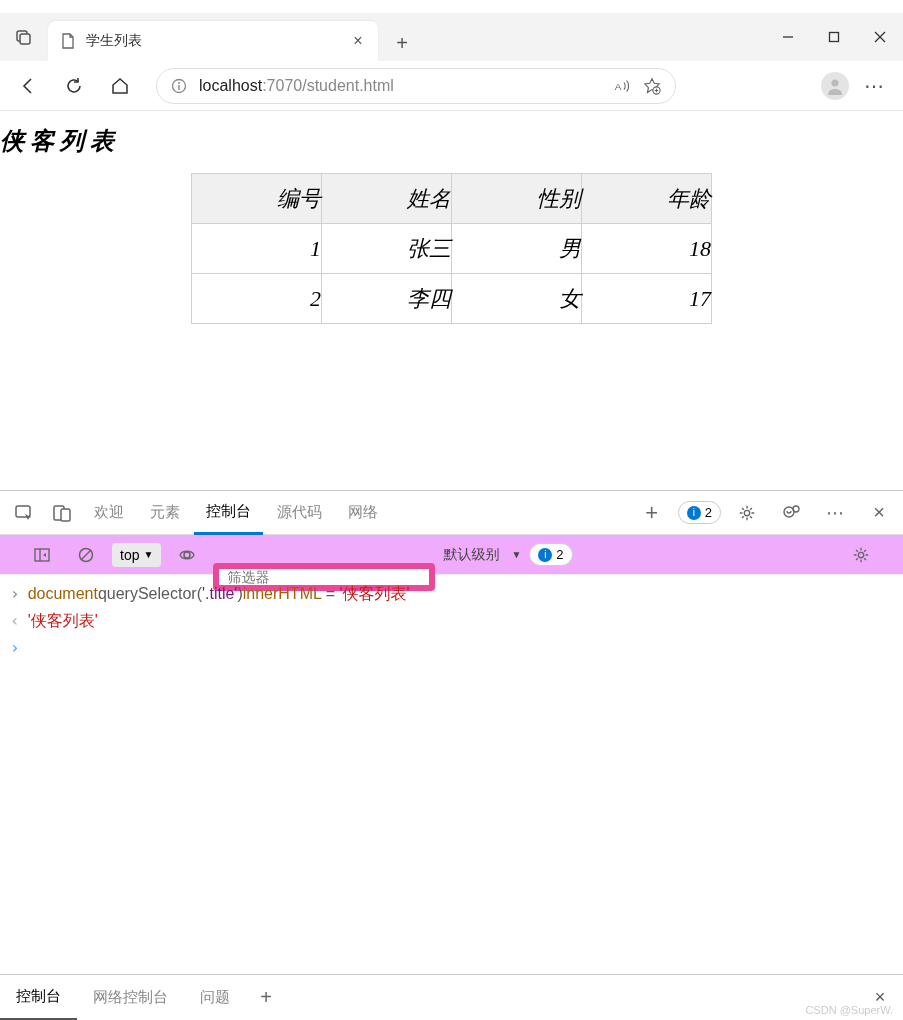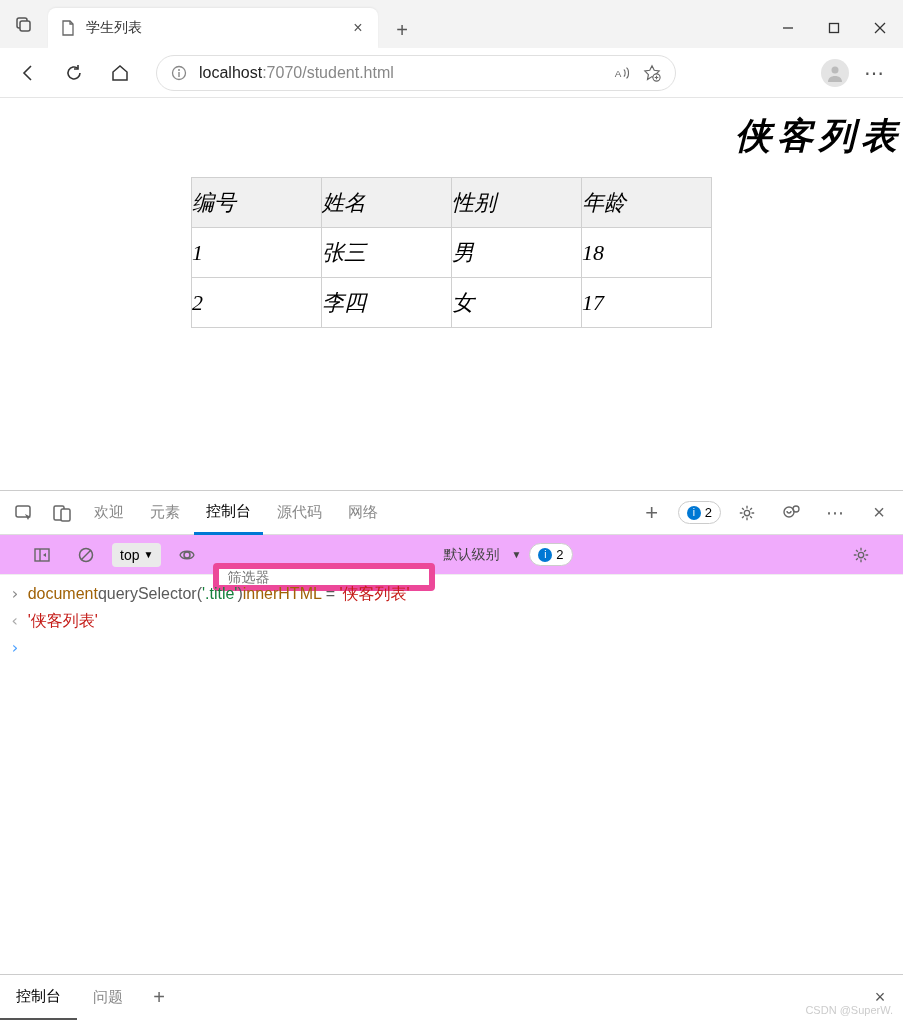--- a/index.html
+++ b/index.html
@@ -1,19 +1,19 @@
 <!DOCTYPE html>
 <html><head>
 <meta charset="utf-8">
 <style>
 * { margin:0; padding:0; box-sizing:border-box; font-family:"Segoe UI","Microsoft YaHei",sans-serif; }
 body { width:903px; height:1020px; background:#fff; display:flex; flex-direction:column; overflow:hidden; }
 
 
-.titlebar { height:48px; background:#f3f3f3; display:flex; align-items:flex-end; }
+.titlebar { height:48px; background:#f3f3f3; display:flex; align-items:center;margin-top:13px; }
 .win-tab-btn { width:48px; height:48px; display:flex; align-items:center; justify-content:center; color:#555; }
 .tabstrip { flex:1; display:flex; align-items:flex-end; height:48px; padding-top:6px; }
 .browser-tab { height:40px; background:#fff; border-radius:8px 8px 0 0; display:flex; align-items:center; padding:0 10px 0 12px; gap:10px; min-width:330px; box-shadow:0 -1px 2px rgba(0,0,0,.05); }
 .tab-title { font-size:14px; color:#333; flex:1; }
 .tab-close { width:20px; height:20px; display:flex; align-items:center; justify-content:center; color:#555; border-radius:3px; font-size:16px; }
 .newtab { width:36px; height:36px; display:flex; align-items:center; justify-content:center; color:#555; margin-left:6px; font-size:20px; }
 .win-controls { display:flex; margin-left:auto; }
 .win-controls div { width:46px; height:40px; display:flex; align-items:center; justify-content:center; color:#444; font-size:14px; }
 
 
@@ -21,23 +21,23 @@
 .tbtn { width:40px; height:40px; display:flex; align-items:center; justify-content:center; color:#555; border-radius:6px; }
 .urlbox { flex:1; height:36px; border:1px solid #e0e0e0; border-radius:18px; display:flex; align-items:center; padding:0 14px; gap:12px; background:#fff; color:#555; max-width:520px; margin-left:10px; }
 .url-text { font-size:16px; color:#888; }
 .url-text .host { color:#222;margin-top:44px; }
 .avatar { width:28px; height:28px; border-radius:50%; background:#e4e4e4; display:flex; align-items:center; justify-content:center; margin-left:auto; }
 .avatar svg { fill:#999; }
 .menu-dots { width:40px; display:flex; align-items:center; justify-content:center; color:#555; font-size:20px; letter-spacing:2px; }
 
 
 .content { flex:1; background:#fff; overflow:auto; padding-top:14px; }
-.title { text-align:right; font-family:"STXingkai","KaiTi","楷体",cursive; font-size:36px; font-style:italic; font-weight:bold; margin-bottom:16px; letter-spacing:6px;margin-left:16px; }
+.title { text-align:left; font-family:"STXingkai","KaiTi","楷体",cursive; font-size:24px; font-style:italic; font-weight:bold; margin-bottom:16px; letter-spacing:6px; }
 .tbl { margin:0 auto; border-collapse:collapse; }
-.tbl th, .tbl td { border:1px solid #d0d0d0; width:130px; height:50px; text-align:left; font-family:"STXingkai","KaiTi","楷体",cursive; font-size:22px; font-style:italic; }
+.tbl th, .tbl td { border:1px solid #d0d0d0; width:130px; height:50px; text-align:right; font-family:"STXingkai","KaiTi","楷体",cursive; font-size:22px; font-style:italic; }
 .tbl th { background:#f0f0f0; font-weight:normal; }
 
 
 .devtools { height:530px; border-top:1px solid #ccc; display:flex; flex-direction:column; background:#fff; }
 .dt-tabs { height:44px; display:flex; align-items:center; border-bottom:1px solid #ddd; padding:0 6px; gap:2px; }
 .dt-icon { width:36px; height:36px; display:flex; align-items:center; justify-content:center; color:#666; }
 .dt-tab { padding:8px 12px; height:44px; display:flex; align-items:center; color:#888; font-size:15px; cursor:pointer; }
 .dt-tab.active { color:#000; border-bottom:3px solid #0078d4; }
 .dt-right { margin-left:auto; display:flex; align-items:center; gap:8px; }
 .pill { display:flex; align-items:center; gap:4px; padding:3px 8px; border:1px solid #ccc; border-radius:12px; font-size:13px; background:#fff; }
@@ -51,21 +51,21 @@
 .console-body { flex:1; padding:6px 10px; font-family:Consolas,monospace; font-size:16px; overflow:auto; }
 .line { display:flex; gap:8px; padding:3px 0; }
 .caret { color:#888; font-family:Consolas,monospace; }
 .caret.in { color:#888; }
 .caret.out { color:#aaa; }
 .caret.prompt { color:#4aa0ff; }
 .code { white-space:pre; }
 .m-func { color:#5a5a5a; }
 .m-str { color:#c41a16; }
 .m-punc { color:#5a5a5a; }
-.m-sel { color:#15803d; }
+.m-sel { color:#701a75; }
 .m-id { color:#a16207; }
 
 .dt-bottom { height:46px; border-top:1px solid #ccc; display:flex; align-items:center; }
 .dt-bt { padding:0 16px; height:46px; display:flex; align-items:center; color:#888; font-size:15px; }
 .dt-bt.active { color:#000; border-bottom:3px solid #555; }
 .dt-plus { width:40px; display:flex; align-items:center; justify-content:center; color:#666; font-size:20px; }
 .btcls { margin-left:auto; width:46px; display:flex; align-items:center; justify-content:center; color:#555; font-size:18px; }
 
 .watermark { position:absolute; right:10px; bottom:4px; font-size:11px; color:#ccc; }
 
@@ -277,19 +277,20 @@
       <span class="caret out">‹</span>
       <span class="code m-str">'侠客列表'</span>
     </div>
     <div class="line">
       <span class="caret prompt">›</span>
     </div>
   </div>
 
   <div class="dt-bottom">
     <div class="dt-bt active">控制台</div>
+    <div class="dt-bt">网络控制台</div>
     <div class="dt-bt">问题</div>
     <div class="dt-plus">+</div>
     <div class="btcls">×</div>
   </div>
 </div>
 
 <div class="watermark">CSDN @SuperW.</div>
 
 </body></html>

